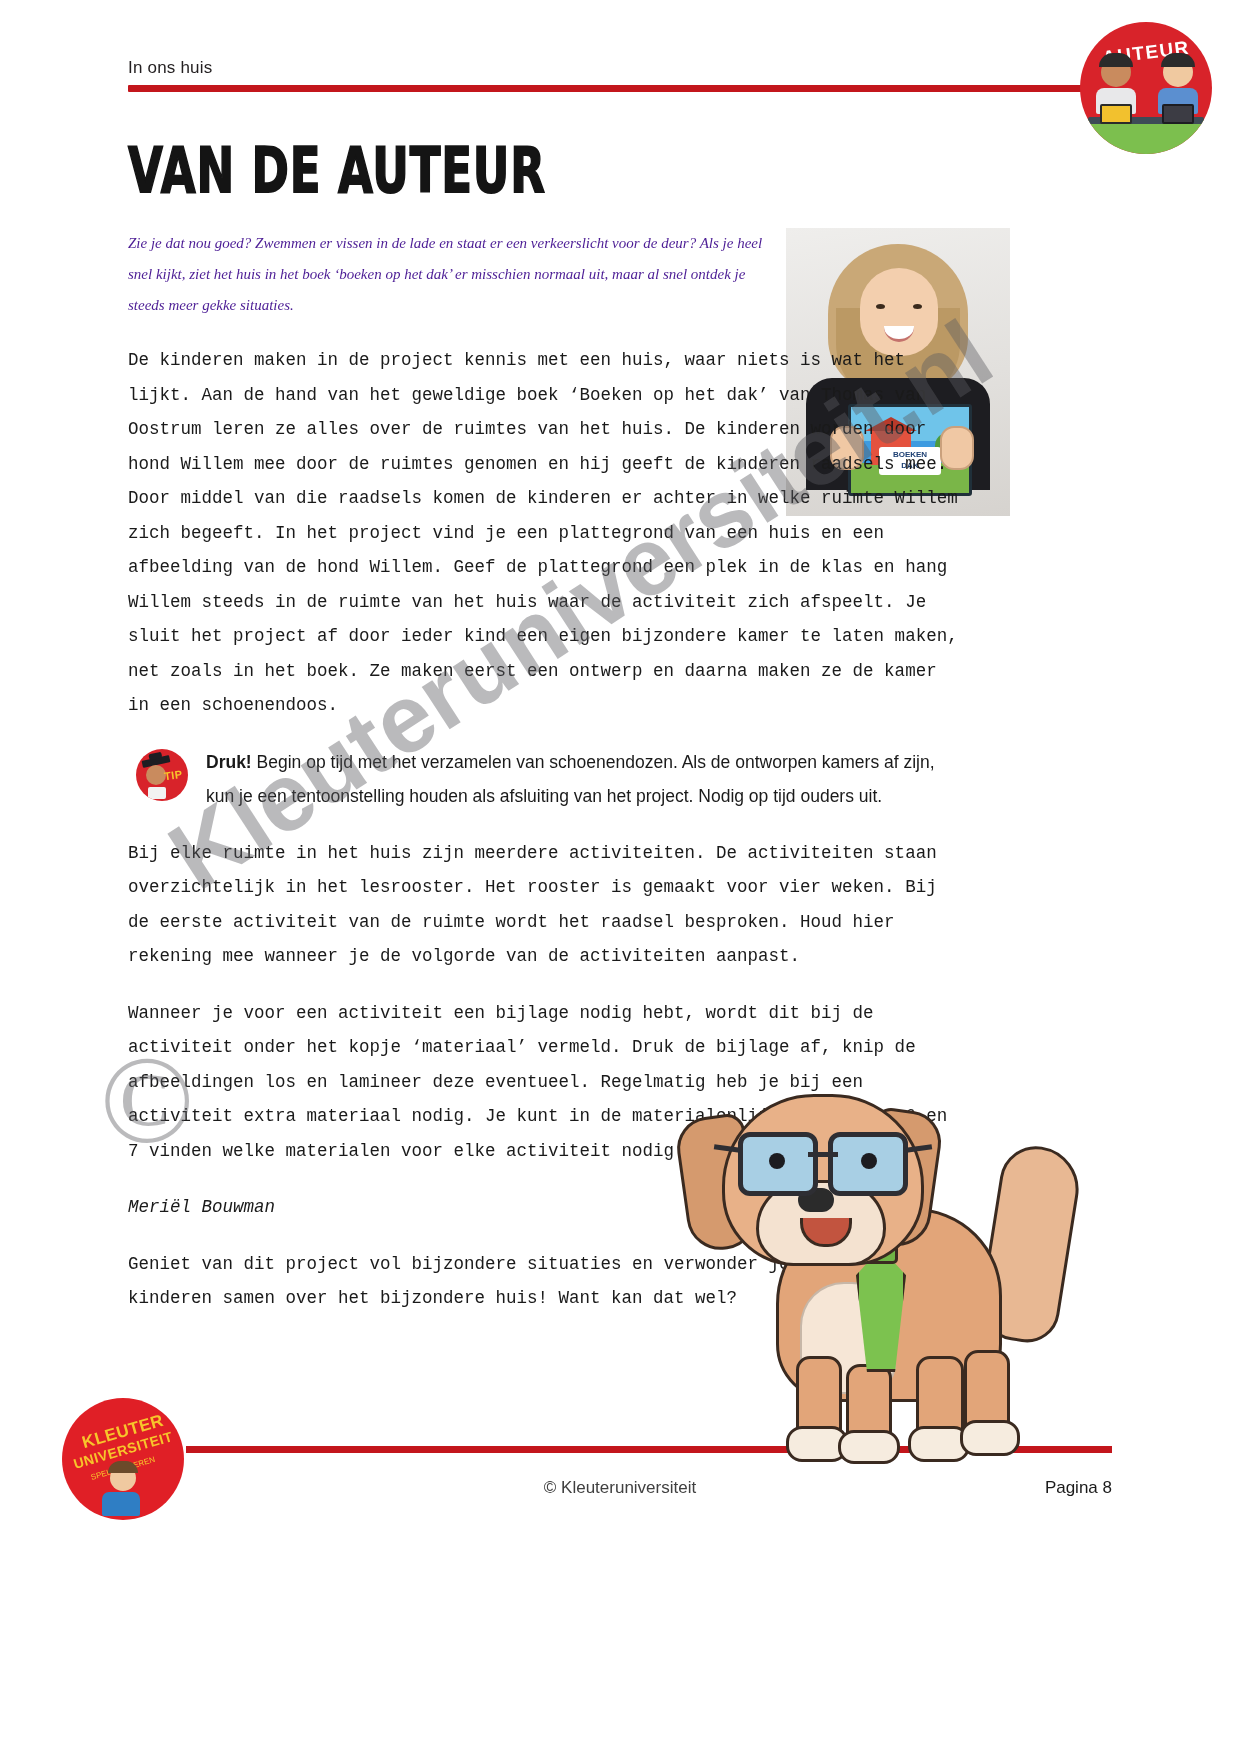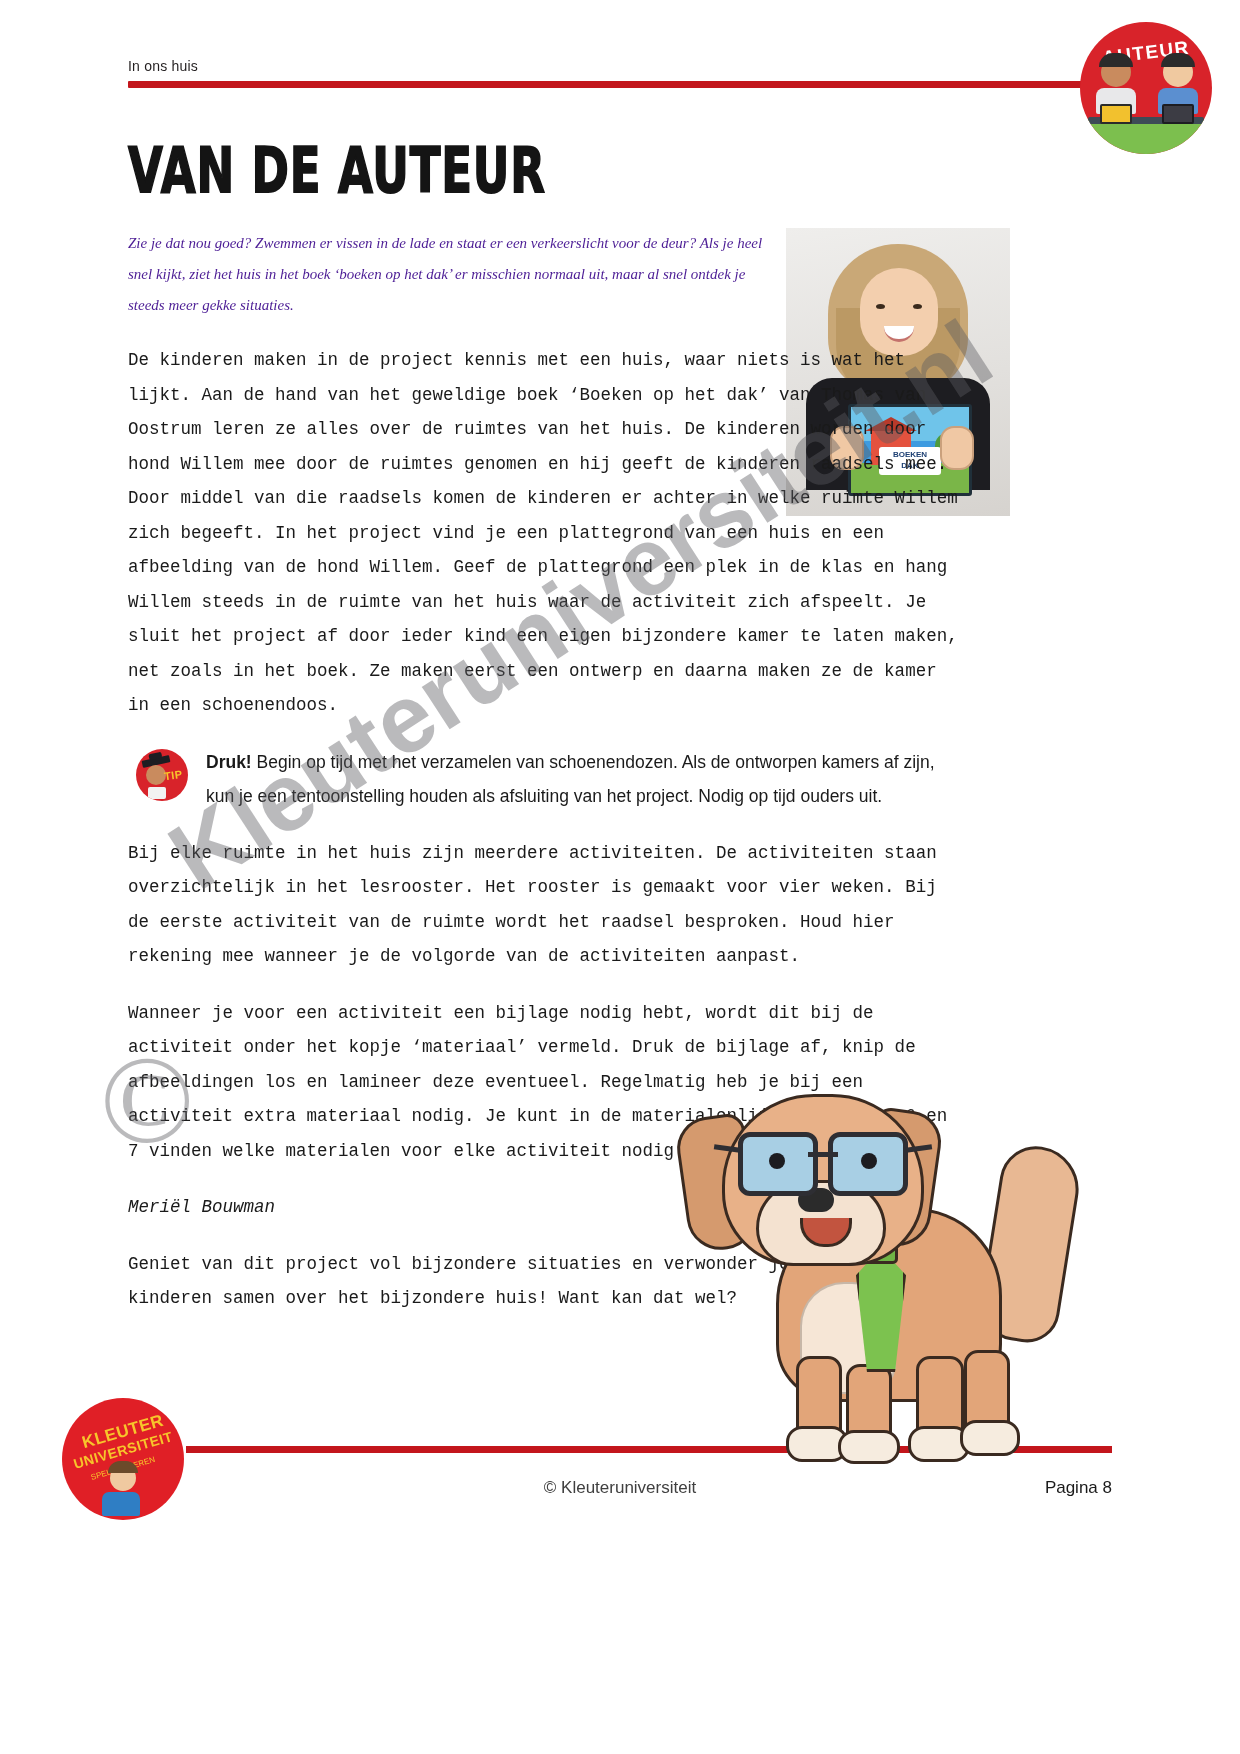--- a/index.html
+++ b/index.html
@@ -8,21 +8,21 @@
     background:#ffffff;
     font-family:"Liberation Sans",sans-serif;
     position:relative;overflow:hidden;
     color:#1a1a1a;
   }
   .page{position:absolute;inset:0;}
 
   
   .header{position:absolute;left:128px;top:58px;width:984px;}
   .header-title{
-    font-size:14px;color:#231f20;letter-spacing:.2px;
+    font-size:17px;color:#231f20;letter-spacing:.2px;
     font-family:"Liberation Sans",sans-serif;
   }
   .header-rule{
     margin-top:7px;height:7px;width:984px;
     background:#c3161c;border-radius:1px;
   }
 
   
   .auteur-badge{
     position:absolute;right:28px;top:22px;

